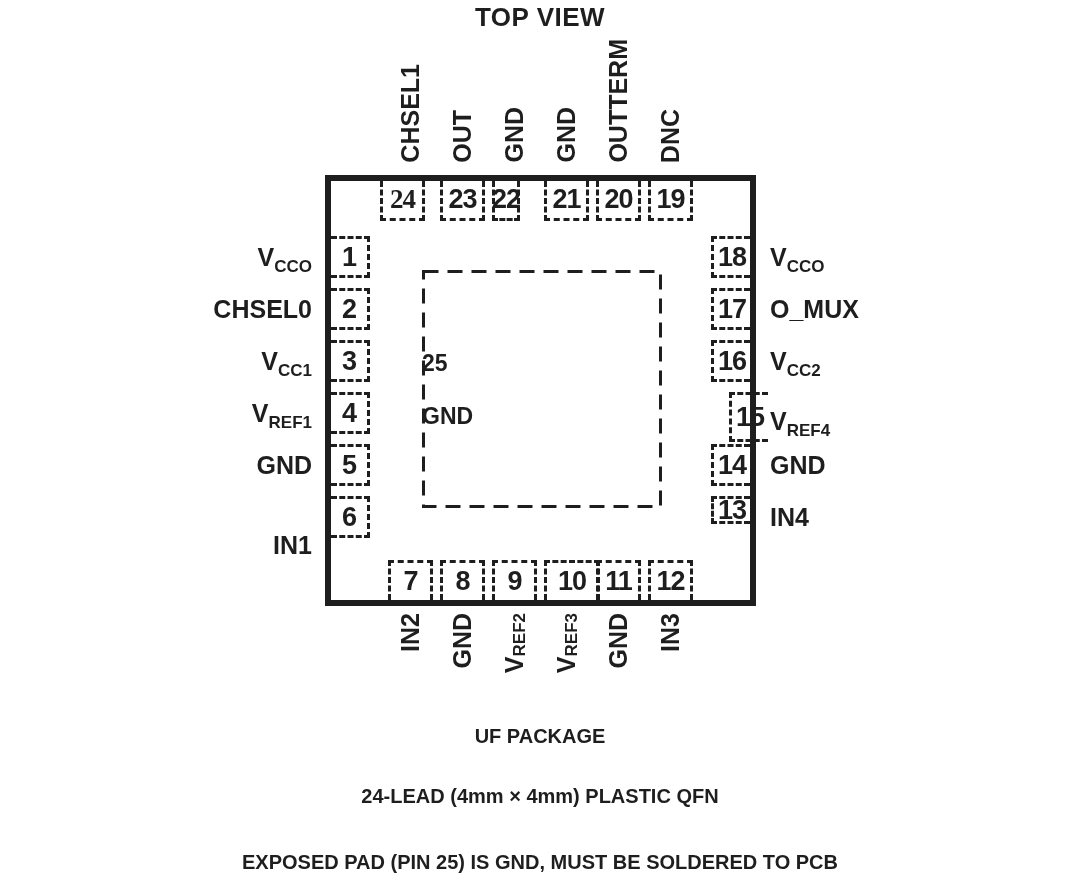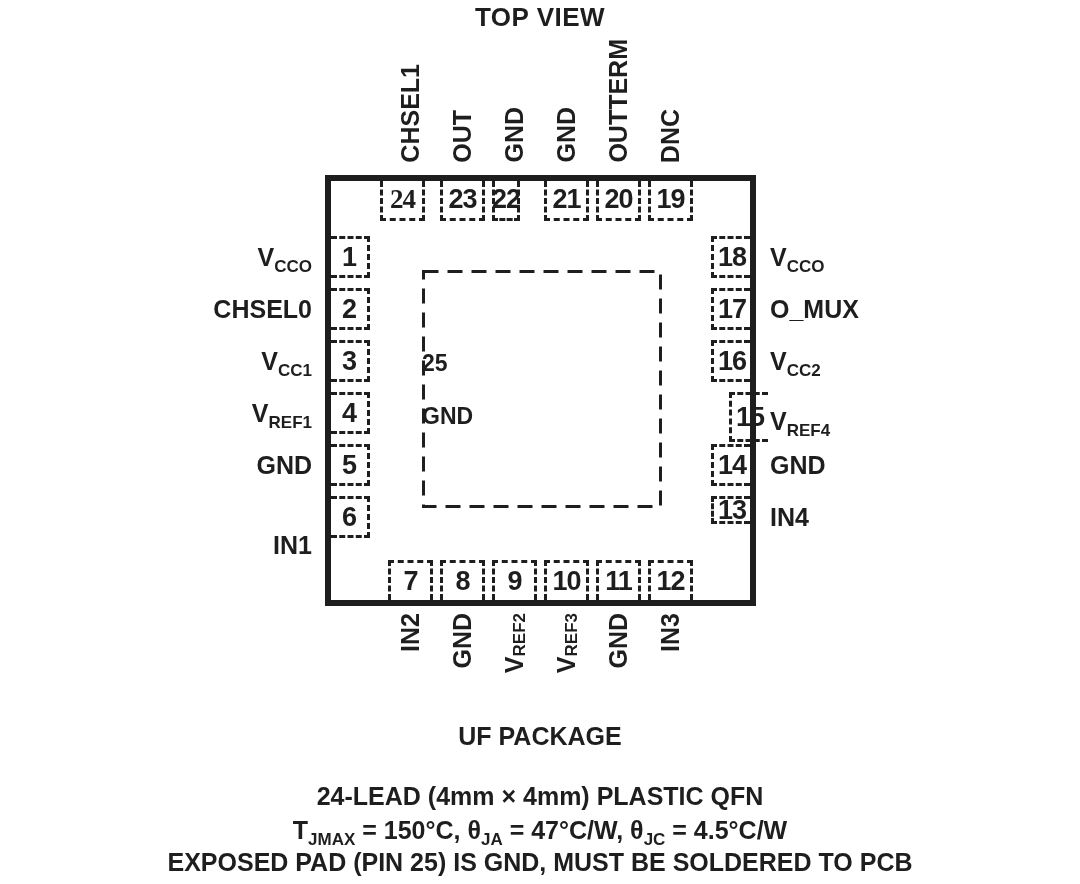--- a/index.html
+++ b/index.html
@@ -42,21 +42,21 @@
   .vlabel-row.bottom { top:613px; }
   .vcell { width:52px; display:flex; justify-content:center; }
   .vlabel-row.top    .vcell { align-items:flex-end; }
   .vlabel-row.bottom .vcell { align-items:flex-start; }
   .vtext {
     writing-mode:vertical-rl; transform:rotate(180deg);
     font-size:25px; line-height:26px; white-space:nowrap;
   }
   .footer-line {
     position:absolute; left:0; width:100%; text-align:center;
-    font-size:25px; line-height:28px;
+    font-size:20px; line-height:28px;
   }
   .footer-line.l1 { top:722px; }
   .footer-line.l2 { top:754px;margin-top:28px; }
   .footer-line.l3 { top:816px; }
   .footer-line.l4 { top:848px; }
 </style>
 </head>
 <body>
 
 <div class="canvas" style="color: rgb(30, 30, 30);">
@@ -89,21 +89,21 @@
   <div id="pin-boxes">
       <div class="pin-box open-top" style="left: 380px; top: 181px; width: 45px; height: 40px; font-family: Liberation Serif, serif;">24</div>
       <div class="pin-box open-top" style="left: 440px; top: 181px; width: 45px; height: 40px;">23</div>
       <div class="pin-box open-top" style="left: 492px; top: 181px; width: 28px; height: 40px;">22</div>
       <div class="pin-box open-top" style="left: 544px; top: 181px; width: 45px; height: 40px;">21</div>
       <div class="pin-box open-top" style="left: 596px; top: 181px; width: 45px; height: 40px;">20</div>
       <div class="pin-box open-top" style="left: 648px; top: 181px; width: 45px; height: 40px;">19</div>
       <div class="pin-box open-bottom" style="left: 388px; top: 560px; width: 45px; height: 40px;">7</div>
       <div class="pin-box open-bottom" style="left: 440px; top: 560px; width: 45px; height: 40px;">8</div>
       <div class="pin-box open-bottom" style="left: 492px; top: 560px; width: 45px; height: 40px;">9</div>
-      <div class="pin-box open-bottom" style="left: 544px; top: 560px; width: 45px; height: 40px;">10</div>
+      <div class="pin-box open-bottom" style="left: 544px; top: 560px; width: 56px; height: 40px;">10</div>
       <div class="pin-box open-bottom" style="left: 596px; top: 560px; width: 45px; height: 40px;">11</div>
       <div class="pin-box open-bottom" style="left: 648px; top: 560px; width: 45px; height: 40px;">12</div>
       <div class="pin-box open-left" style="left: 331px; top: 236px; width: 39px; height: 42px;">1</div>
       <div class="pin-box open-left" style="left: 331px; top: 288px; width: 39px; height: 42px;">2</div>
       <div class="pin-box open-left" style="left: 331px; top: 340px; width: 39px; height: 42px;">3</div>
       <div class="pin-box open-left" style="left: 331px; top: 392px; width: 39px; height: 42px;">4</div>
       <div class="pin-box open-left" style="left: 331px; top: 444px; width: 39px; height: 42px;">5</div>
       <div class="pin-box open-left" style="left: 331px; top: 496px; width: 39px; height: 42px;">6</div>
       <div class="pin-box open-right" style="left: 711px; top: 236px; width: 39px; height: 42px;">18</div>
       <div class="pin-box open-right" style="left: 711px; top: 288px; width: 39px; height: 42px;">17</div>
@@ -154,16 +154,15 @@
       <div class="vcell">
         <div class="vtext">GND</div>
       </div>
       <div class="vcell">
         <div class="vtext">IN3</div>
       </div>
     </div>
 
   <div class="footer-line l1">UF PACKAGE</div>
   <div class="footer-line l2">24-LEAD (4mm × 4mm) PLASTIC QFN</div>
-  <div class="footer-line l3">T<sub>JMAX</sub> = 150°C, θ<sub>JA</sub> = 47°C/W, θ<sub>JC</sub> = 4.5°C/W</div>
   <div class="footer-line l4">EXPOSED PAD (PIN 25) IS GND, MUST BE SOLDERED TO PCB</div>
 
 </div>
 
 </body></html>

